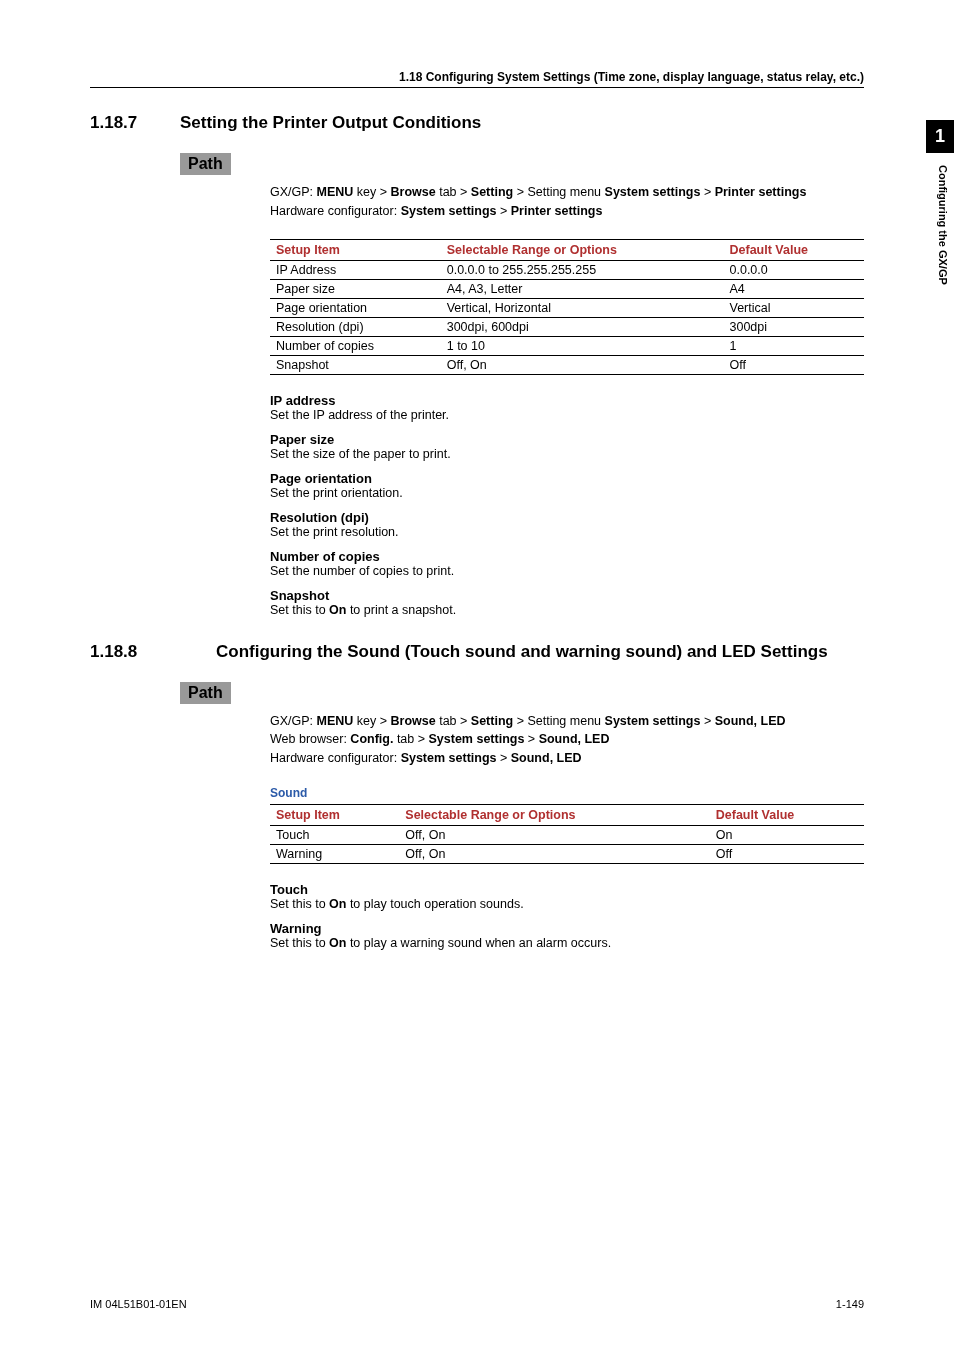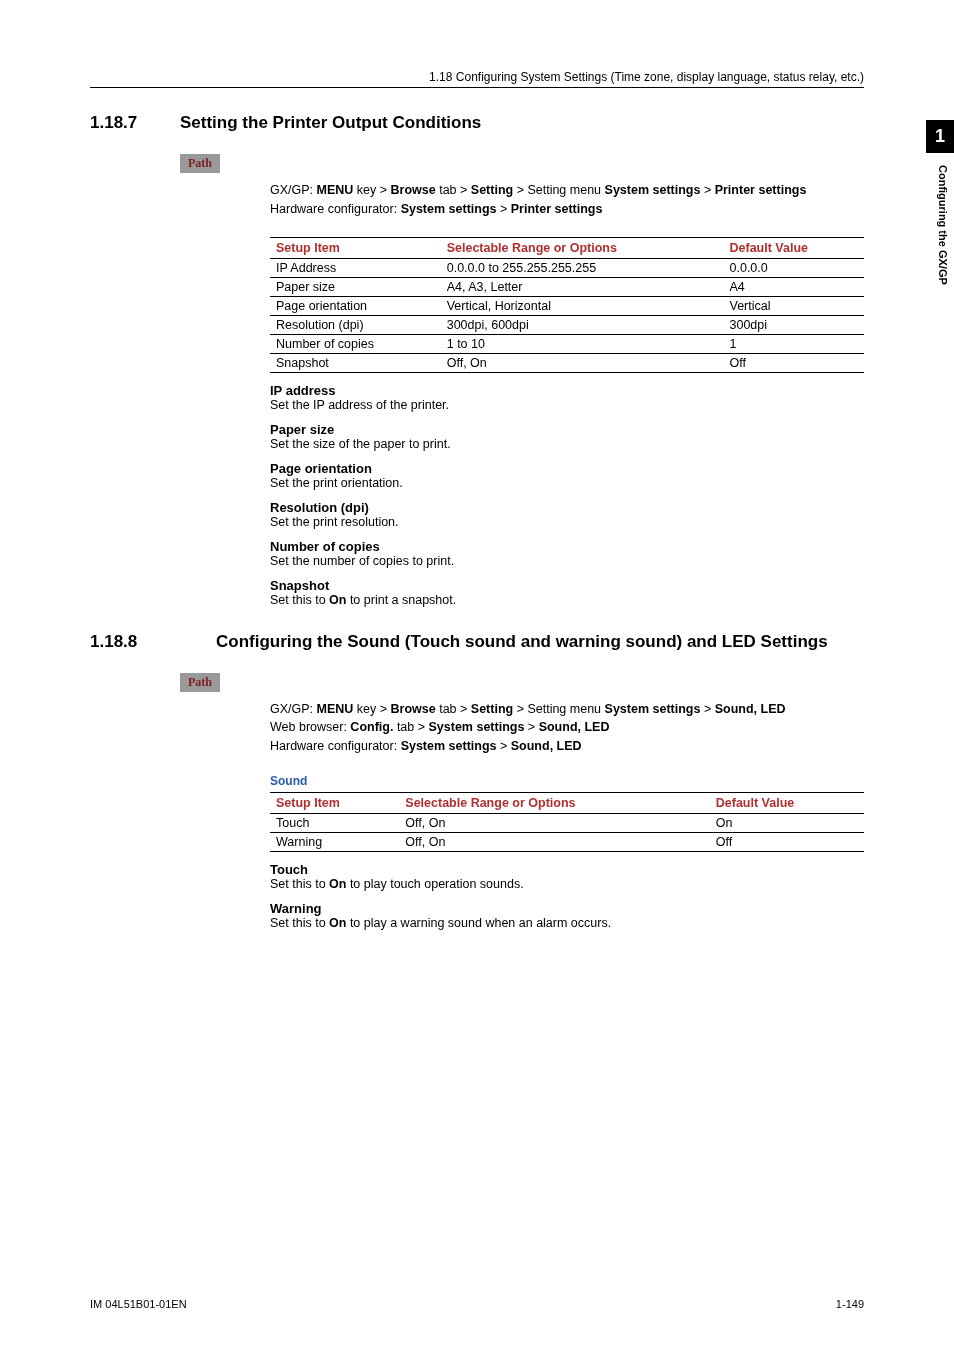--- a/index.html
+++ b/index.html
@@ -13,21 +13,21 @@
     box-sizing: border-box;
   }
   .page {
     padding: 70px 90px 40px 90px;
     box-sizing: border-box;
     position: relative;
     height: 100%;
   }
   .running-head {
     font-size: 12px;
-    font-weight: normal;
+    font-weight: bold;
     text-align: right;
     border-bottom: 1px solid #000;
     padding-bottom: 3px;
     margin-bottom: 25px;
   }
   .side-tab {
     position: absolute;
     right: 0;
     top: 120px;
     width: 28px;
@@ -64,37 +64,36 @@
   .content {
     margin-left: 180px;
   }
   .badge-row {
     margin-left: 90px;
     margin-bottom: 8px;
   }
   .badge {
     display: inline-block;
     background: #999;
-    color: #7f1d1d;
-    font-size: 12px;
+    color: #000000;
+    font-size: 16px;
     font-weight: bold;
     padding: 2px 8px;
-    font-family: Liberation Serif, serif;
   }
   .path-block {
     font-size: 12.5px;
     line-height: 1.5;
     margin-bottom: 18px;
   }
   .path-block b { font-weight: bold; }
   table.setup {
     border-collapse: collapse;
     width: 100%;
     font-size: 12.5px;
-    margin-bottom: 10px;
+    margin-bottom: 18px;
   }
   table.setup th {
     text-align: left;
     color: #b03030;
     font-weight: bold;
     border-top: 1.5px solid #000;
     border-bottom: 1px solid #000;
     padding: 3px 6px;
   }
   table.setup td {

